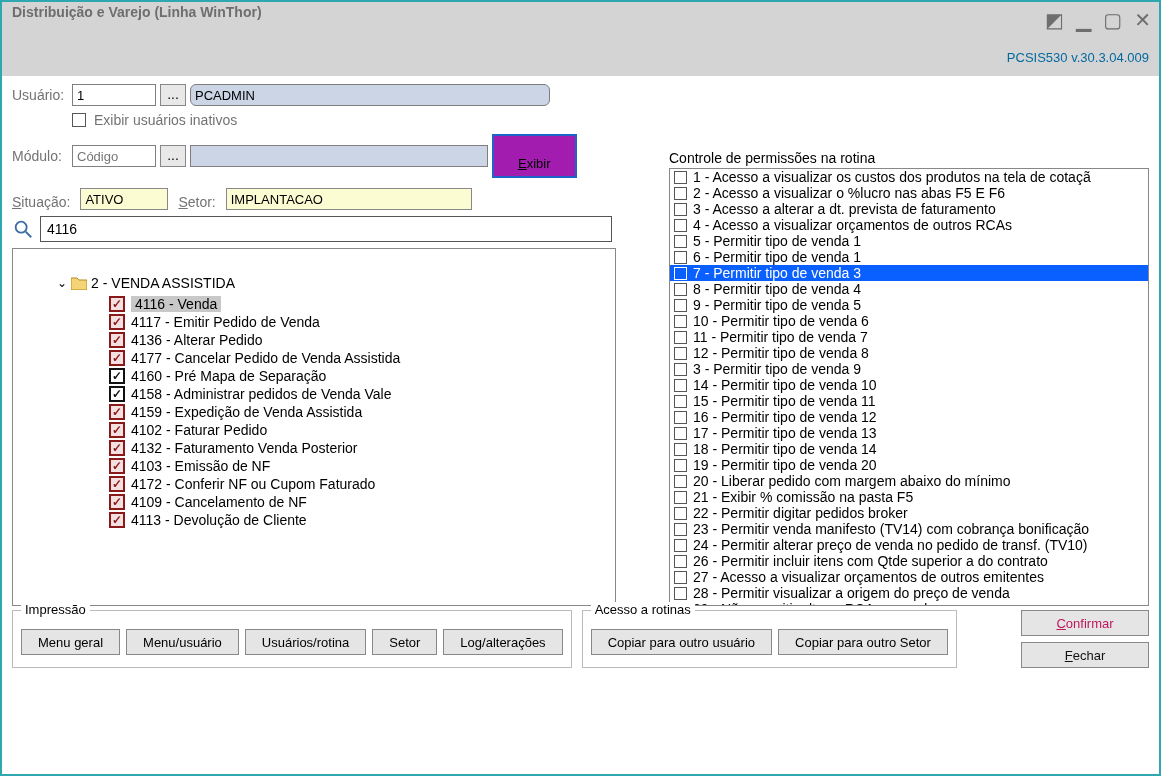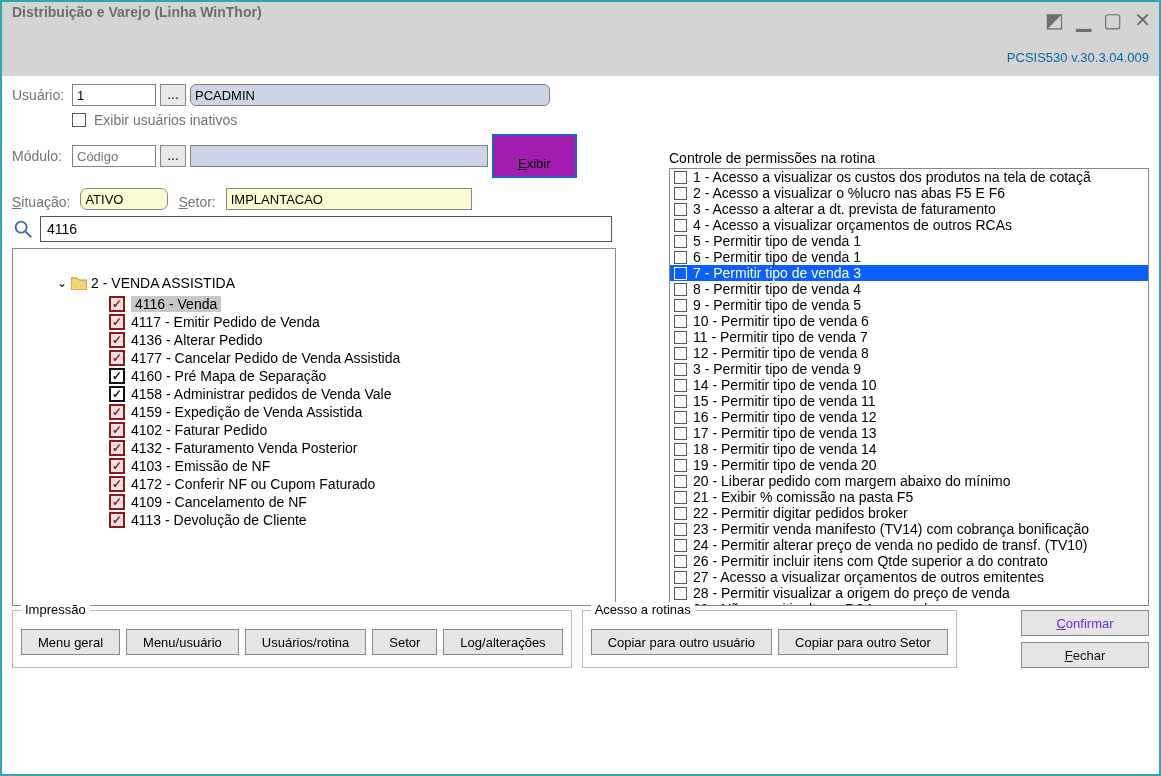--- a/index.html
+++ b/index.html
@@ -42,21 +42,21 @@
   .rightlabel { font-size: 14px; margin-bottom: 2px; }
   .permbox { border: 1px solid #888; flex: 1; overflow-y: scroll; font-size: 14px; }
   .permitem { display: flex; align-items: center; gap: 6px; padding: 0 4px; cursor: pointer; }
   .permitem.sel { background: #0a5fff; color: #fff; }
   .pc { width: 13px; height: 13px; border: 1px solid #555; background: #fff; flex: none; }
   .permitem.sel .pc { border-color: #fff; background: transparent; }
   .bottom { display: flex; padding: 4px 10px 6px 10px; gap: 10px; align-items: stretch; }
   .group { border: 1px solid #bbb; padding: 18px 8px 8px 8px; position: relative; display: flex; gap: 6px; }
   .group > .gl { position: absolute; top: -9px; left: 8px; background: #fff; padding: 0 4px; font-size: 13px; }
   .finals { display: flex; flex-direction: column; gap: 6px; margin-left: auto; }
-  .finals .btn { width: 128px; color: #6d28d9; }
+  .finals .btn { width: 128px; color: #be185d; }
   .finals .btn.active { color: #111; }
   ::-webkit-scrollbar { width: 18px; }
   ::-webkit-scrollbar-track { background: #efefef; }
   ::-webkit-scrollbar-thumb { background: #c9c9c9; border: 1px solid #aaa; }
 </style>
 </head>
 <body>
 
 <div class="titlebar">
   <div class="subtitle">Distribuição e Varejo (Linha WinThor)</div>
@@ -86,21 +86,21 @@
       <input class="inp light" style="width: 84px;" placeholder="Código">
       <div class="dots">...</div>
       <input class="inp blue" style="width: 298px;">
       <button class="btn primary"><span style="text-decoration:underline">E</span><span>xibir</span></button>
     </div>
   </div>
 </div>
 
 <div class="infoboxes">
   <span class="lbl"><span style="text-decoration:underline">S</span>ituação:</span>
-  <input class="yellowinp" style="width: 88px; border-radius: 7px;" value="ATIVO">
+  <input class="yellowinp" style="width: 88px;" value="ATIVO">
   <span class="lbl"><span style="text-decoration:underline">S</span>etor:</span>
   <input class="yellowinp" style="width: 246px;" value="IMPLANTACAO">
 </div>
 
 <div class="searchrow">
   <span class="mag">
     <svg viewBox="0 0 24 24">
         <circle cx="10" cy="10" r="6" fill="none" stroke="#3a6aa8" stroke-width="2"></circle>
         <line x1="15" y1="15" x2="21" y2="21" stroke="#3a6aa8" stroke-width="2"></line>
       </svg>

